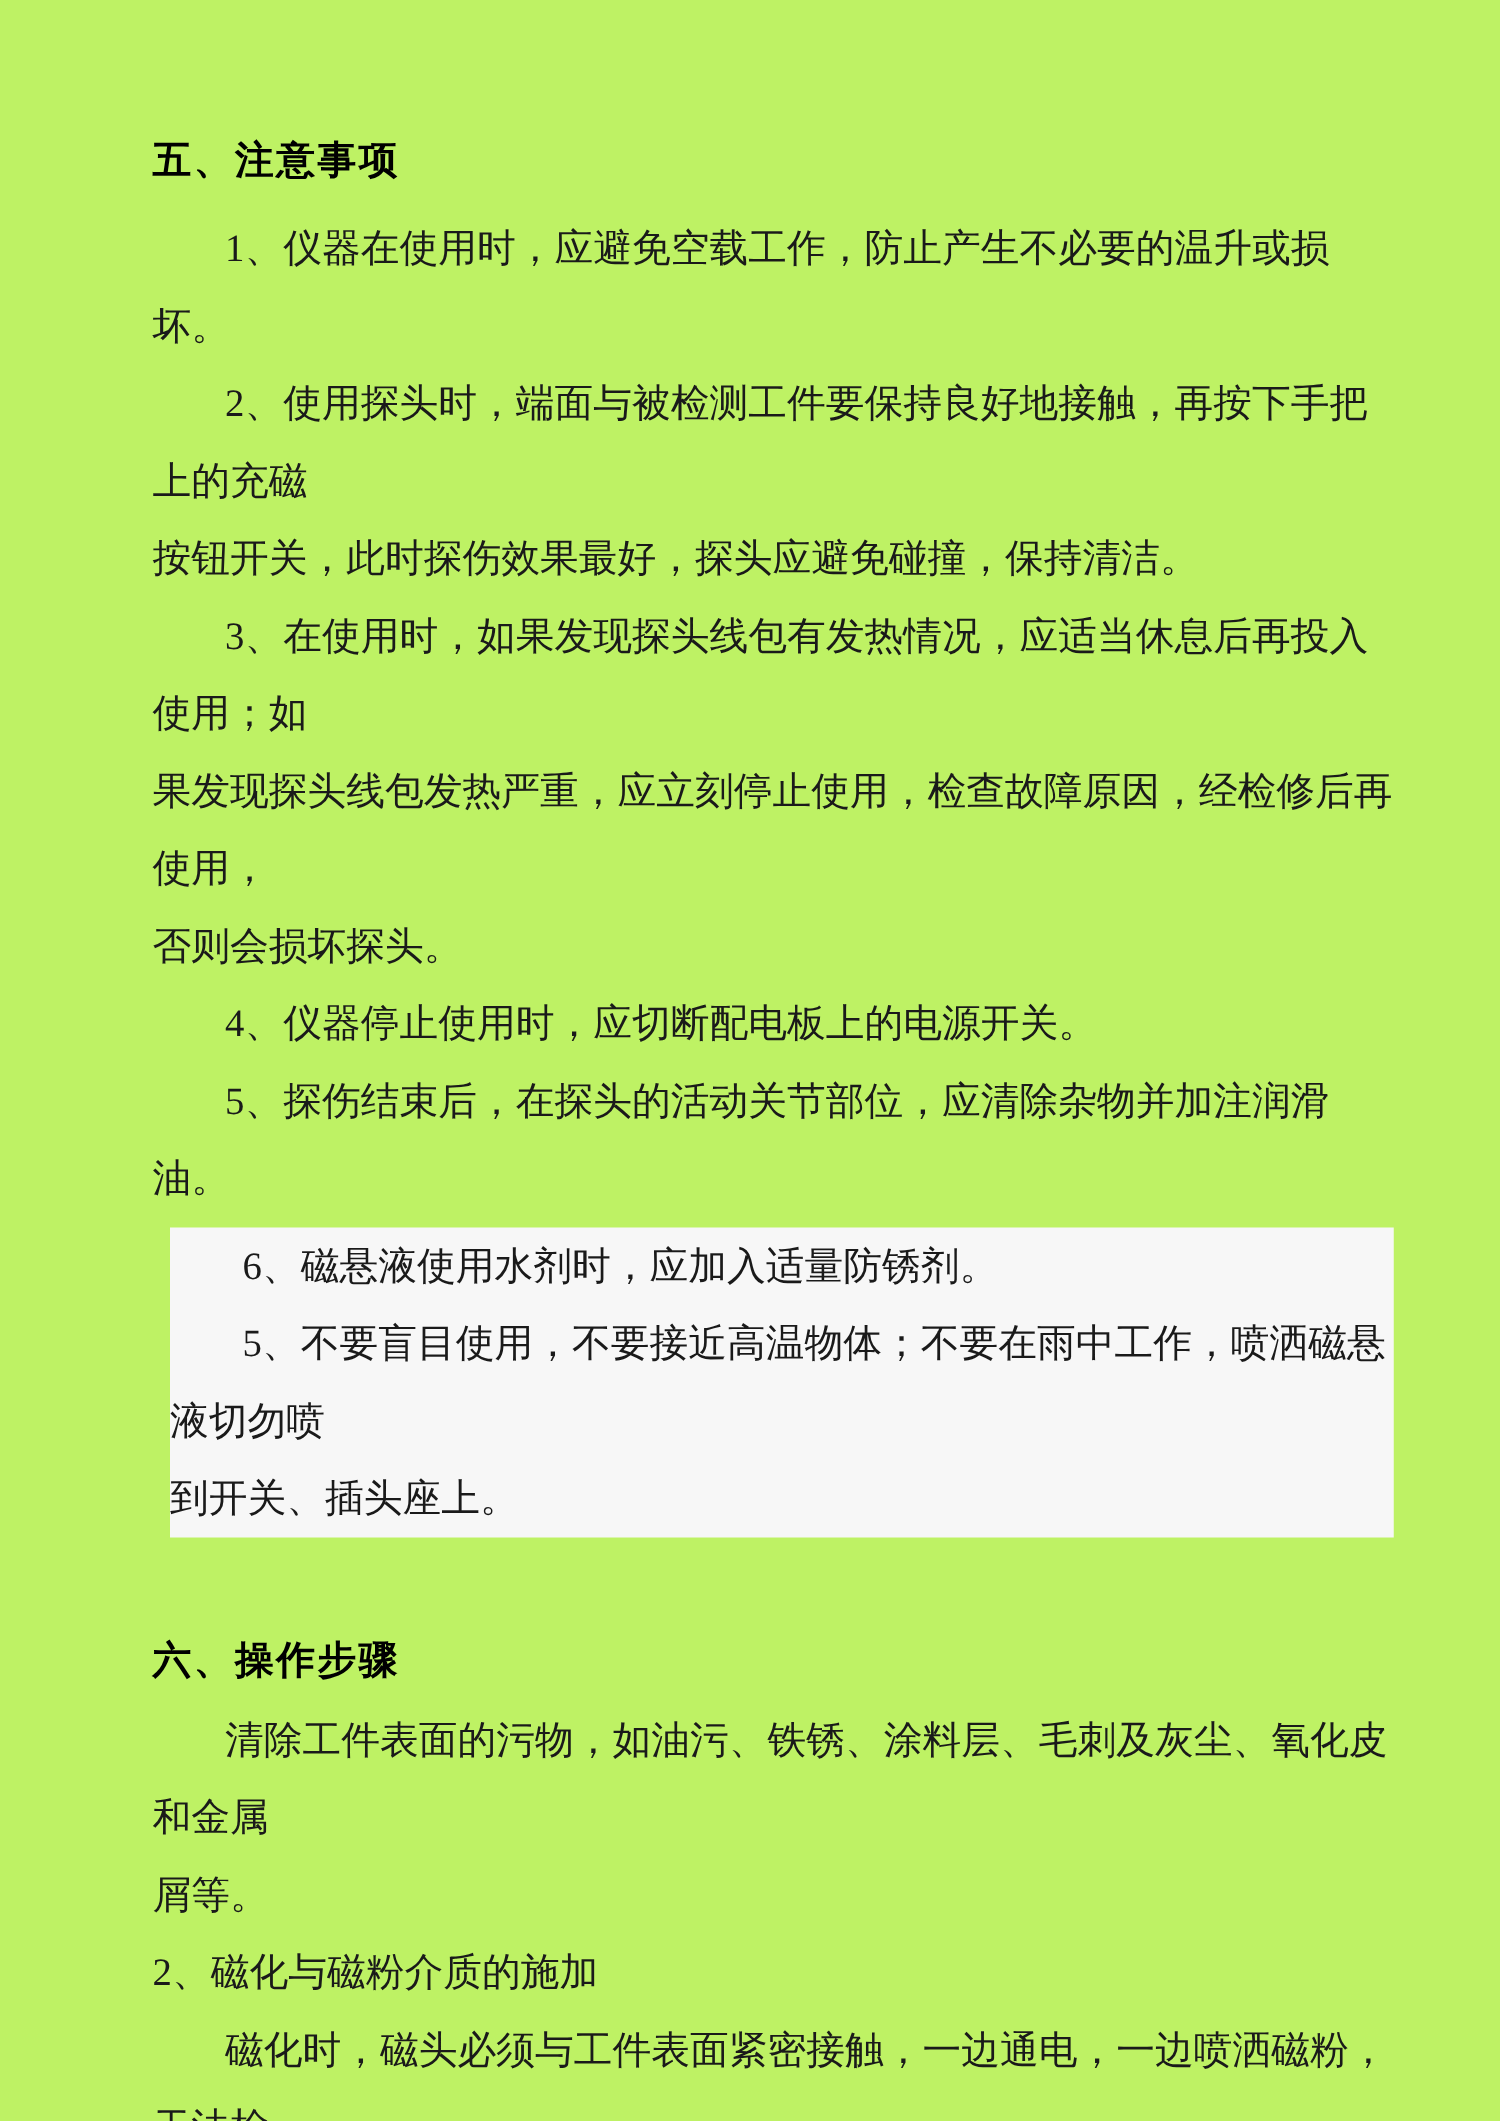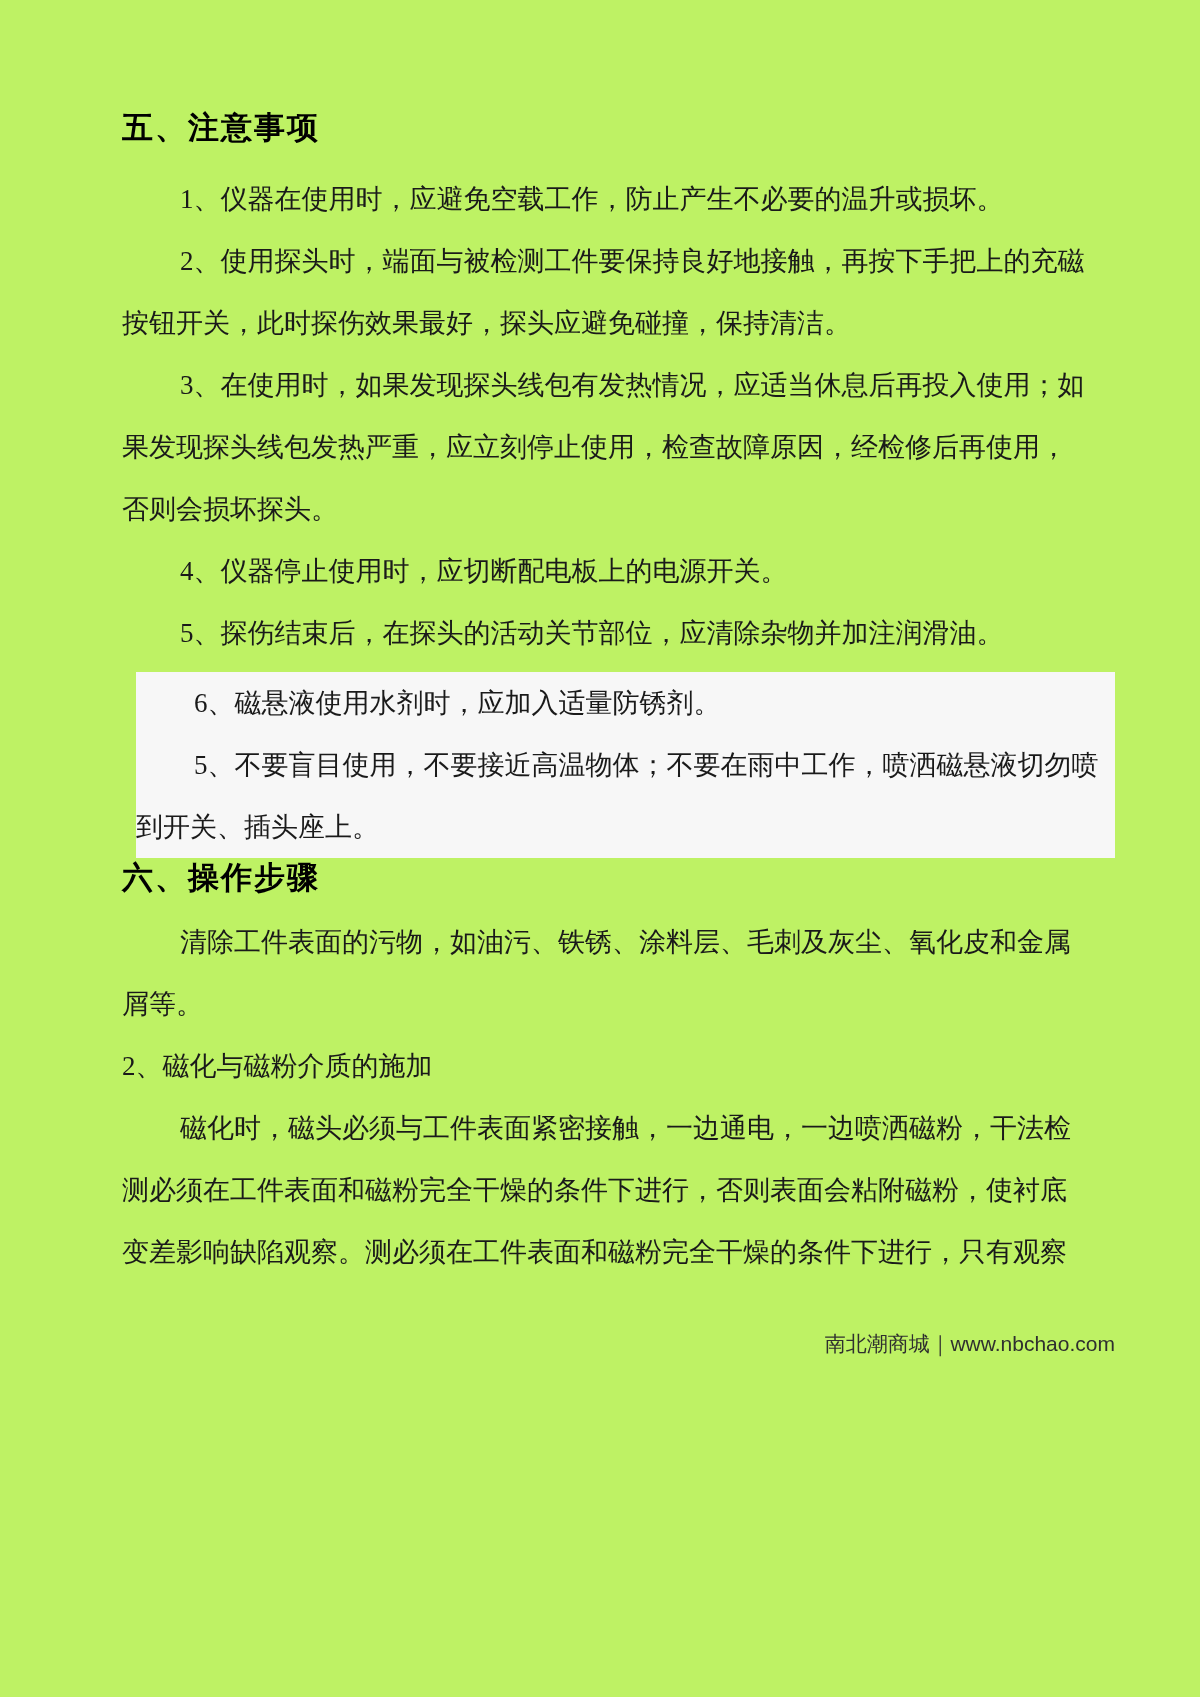--- a/index.html
+++ b/index.html
@@ -22,24 +22,25 @@
   h2.sec-heading {
     font-family: "Liberation Serif", "DejaVu Serif", serif;
     font-size: 31px;
     line-height: 40px;
     font-weight: bold;
     color: #000000;
     margin: 0 0 20px 0;
     letter-spacing: 2px;
   }
   h2.sec-heading.steps {
+    margin-top: 78px;
     margin-bottom: 13px;
   }
   p.para {
-    font-size: 27px;
+    font-size: 31px;
     line-height: 62px;
     margin: 0;
     white-space: pre-line;
     text-indent: 58px;
     color: #1a1a1a;
   }
   p.para.flush {
     text-indent: 0;
   }
   .highlight-band {

